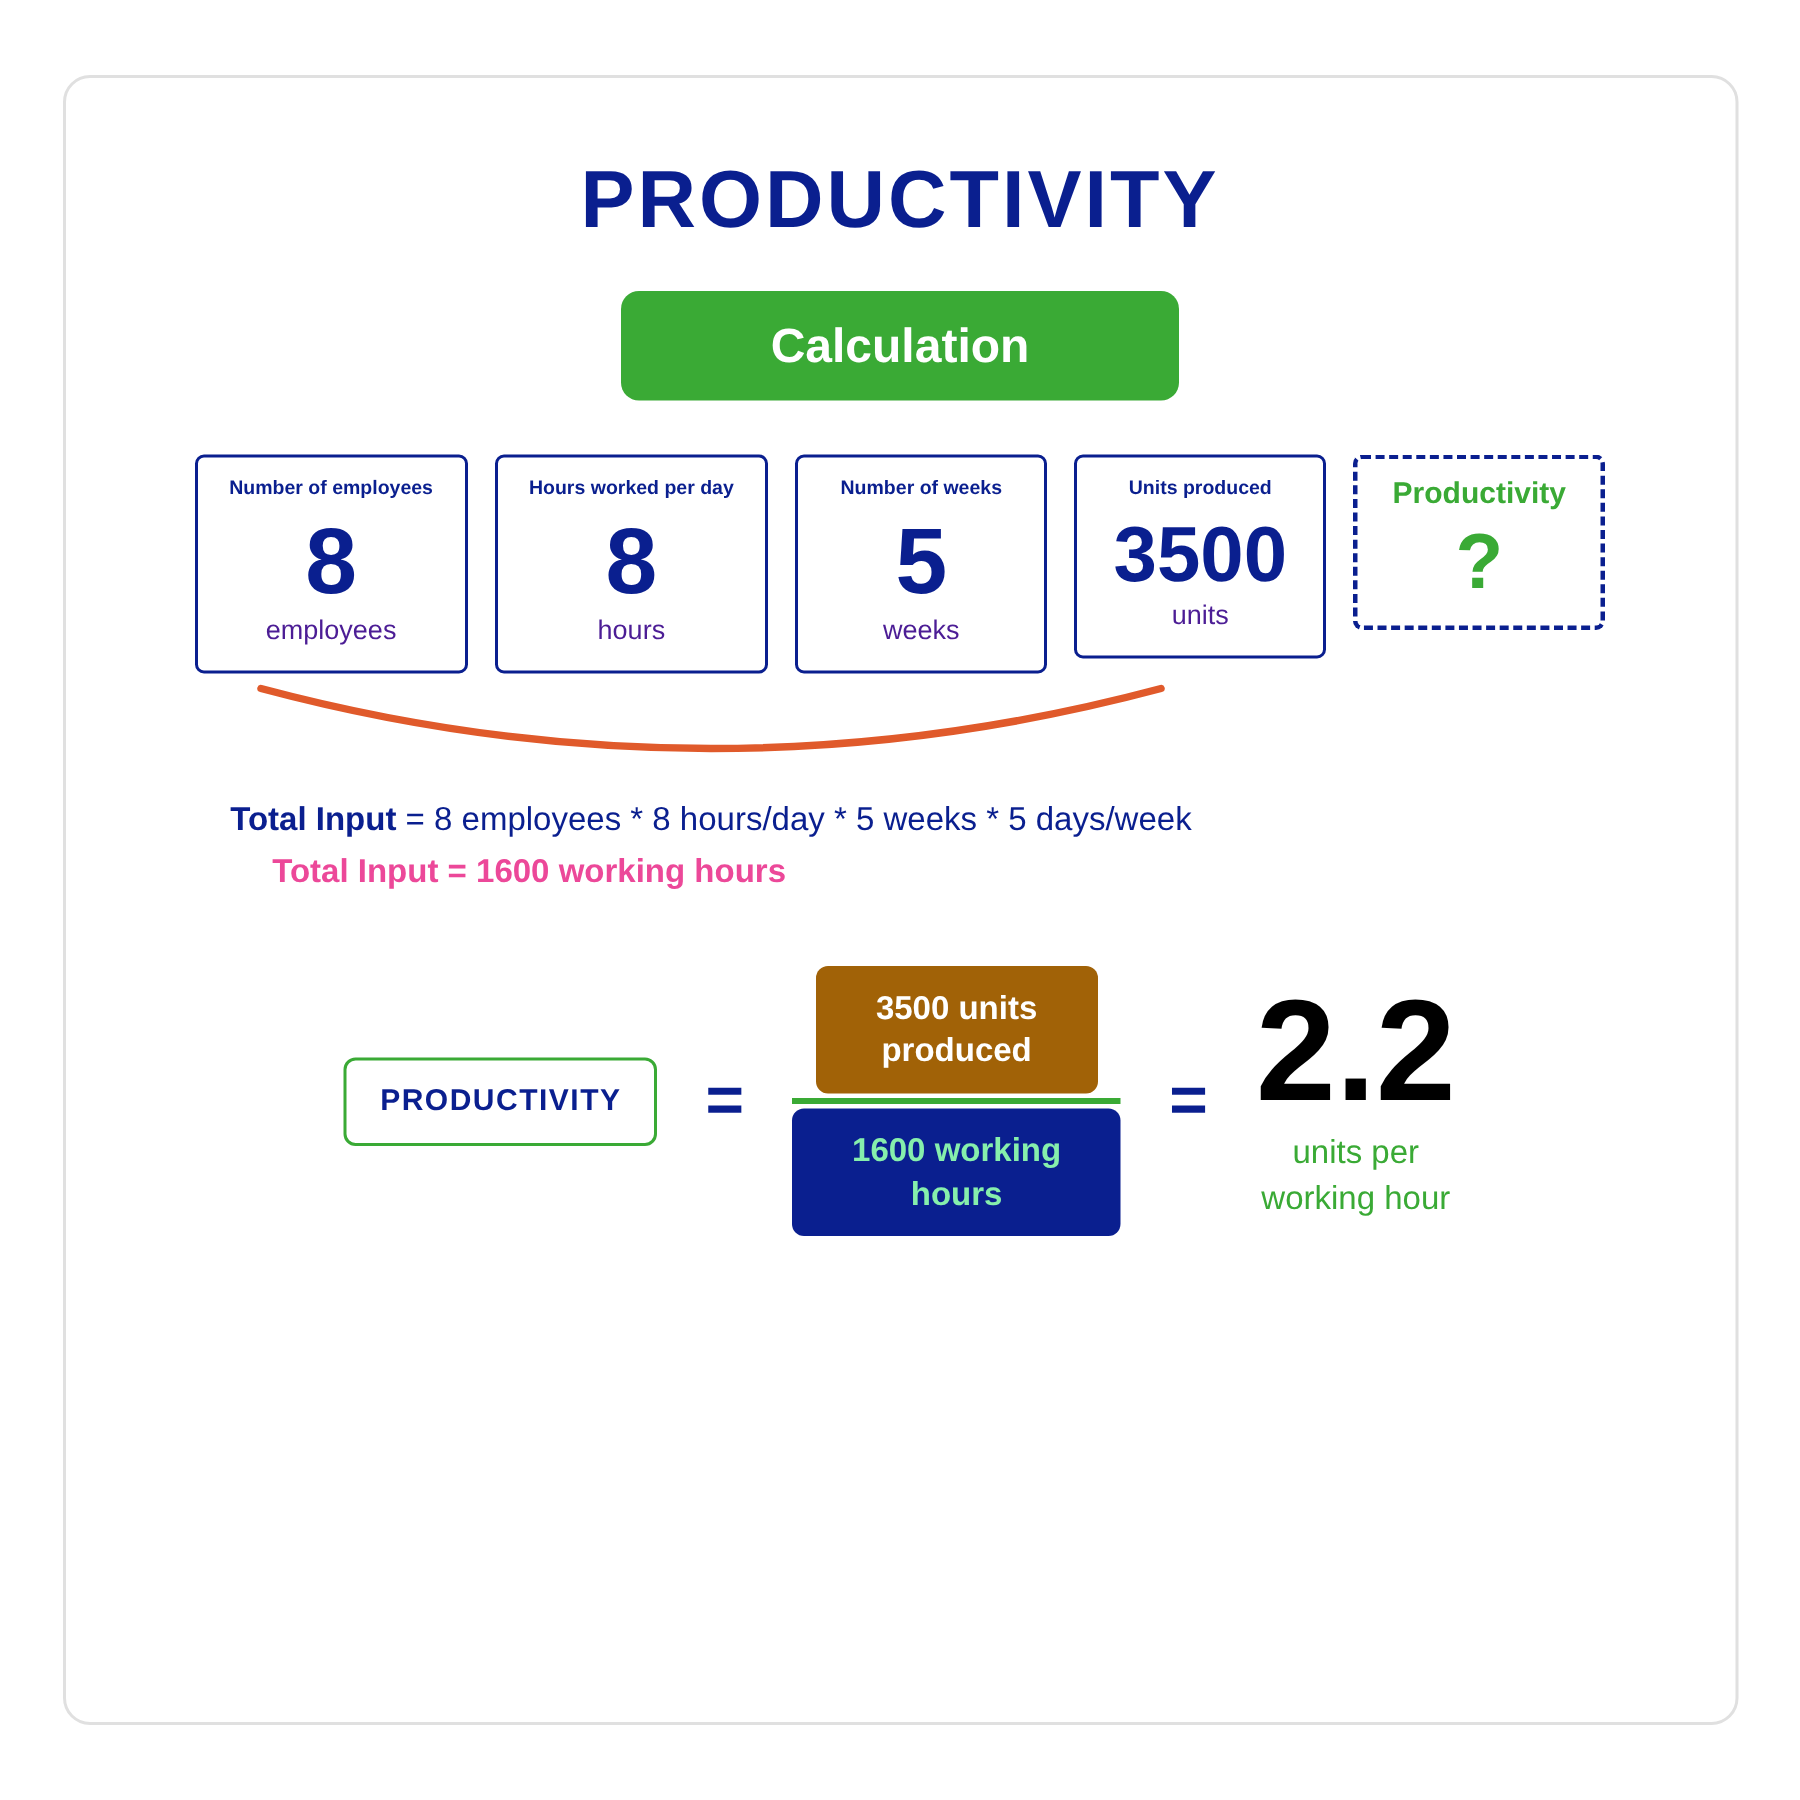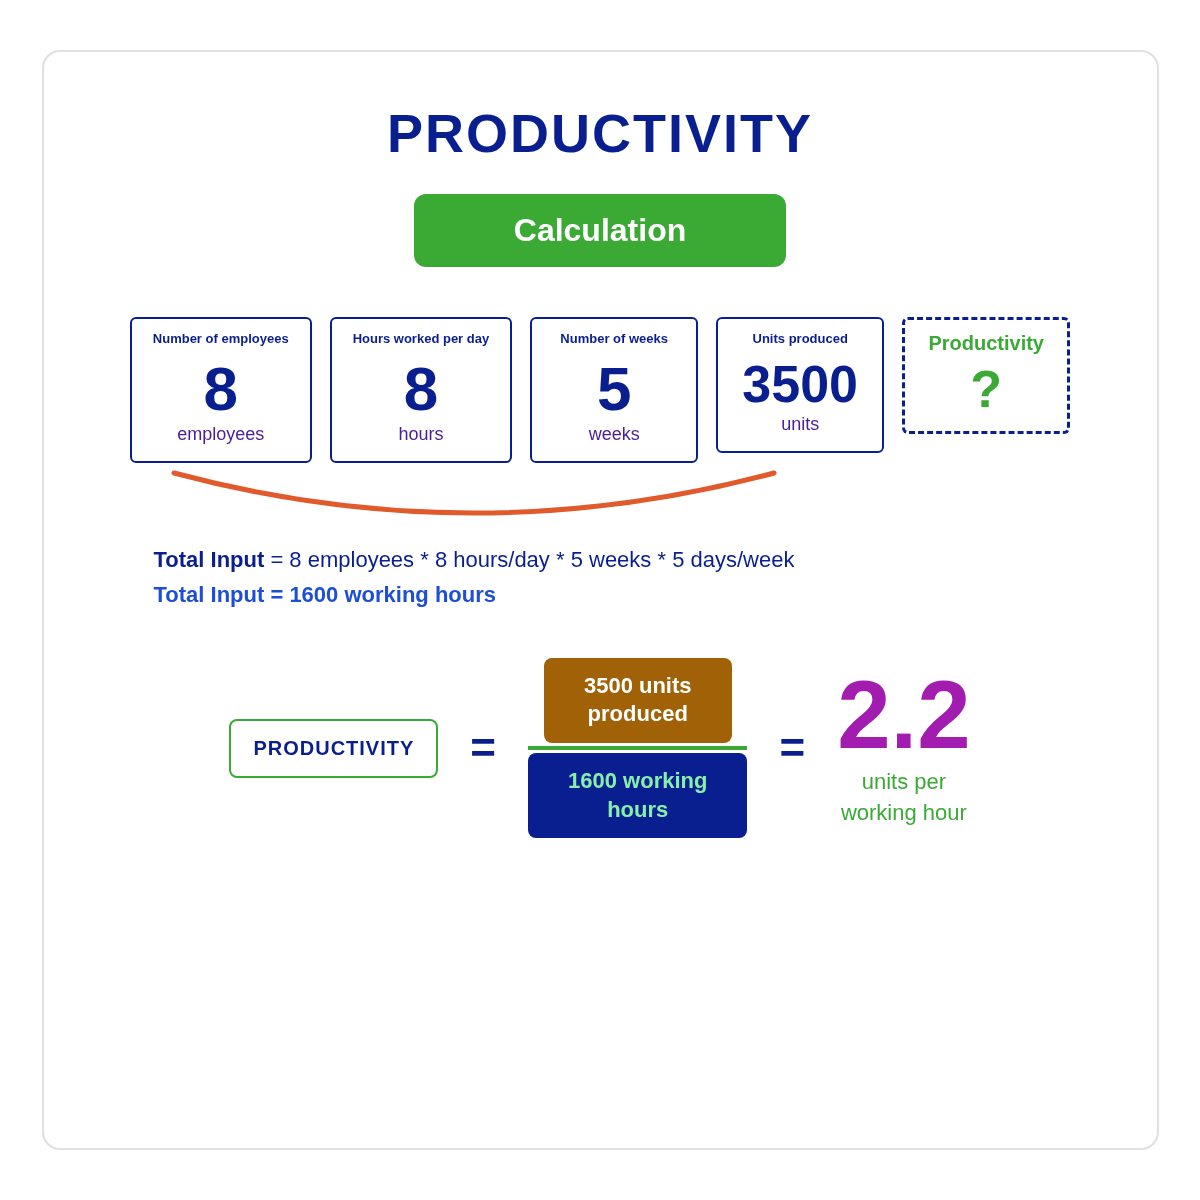--- a/index.html
+++ b/index.html
@@ -30,21 +30,21 @@
       margin-bottom: 30px;
       text-align: center;
     }
     .calc-button {
       background: #3aaa35;
       color: #fff;
       font-size: 32px;
       font-weight: 600;
       border-radius: 12px;
       padding: 18px 100px;
-      margin-bottom: 50px;
+      margin-bottom: 36px;
       display: inline-block;
     }
     .boxes-row {
       display: flex;
       flex-direction: row;
       align-items: flex-start;
       gap: 18px;
       margin-bottom: 10px;
       width: 100%;
       justify-content: center;
@@ -123,23 +123,24 @@
       font-size: 22px;
       color: #0a1f8f;
       margin-bottom: 6px;
       line-height: 1.5;
     }
     .total-input-line1 strong {
       font-weight: 900;
     }
     .total-input-line2 {
       font-size: 22px;
-      color: #1d4ed8;
+      color: #ec4899;
       font-weight: 700;
       margin-top: 2px;
+      margin-left: 28px;
     }
     .total-input-line2 strong {
       font-weight: 900;
     }
     .formula-section {
       width: 100%;
       display: flex;
       flex-direction: row;
       align-items: center;
       justify-content: center;
@@ -195,21 +196,21 @@
       line-height: 1.3;
     }
     .result-section {
       display: flex;
       flex-direction: column;
       align-items: center;
     }
     .result-value {
       font-size: 96px;
       font-weight: 900;
-      color: #a21caf;
+      color: #000000;
       line-height: 1;
     }
     .result-unit {
       font-size: 22px;
       color: #3aaa35;
       font-weight: 400;
       text-align: center;
       line-height: 1.4;
       margin-top: 4px;
     }

